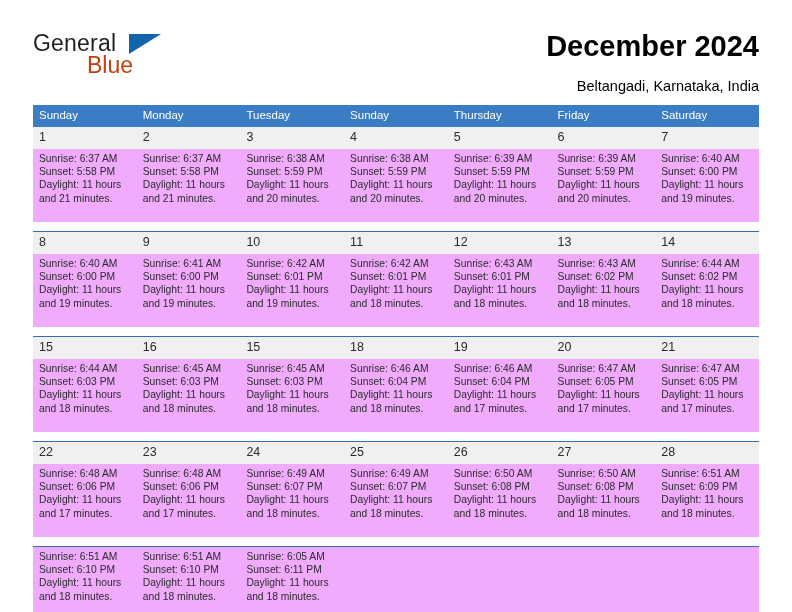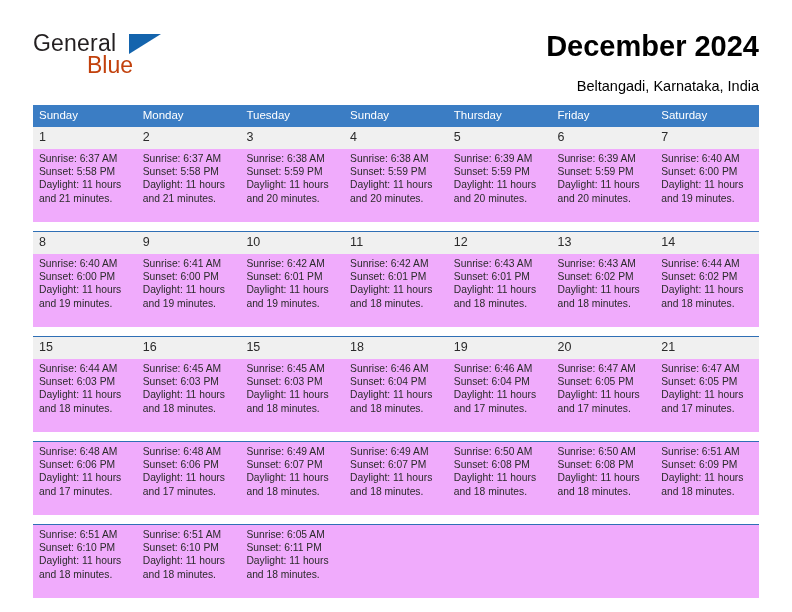--- a/index.html
+++ b/index.html
@@ -394,20 +394,29 @@
         </tr>
         <tr class="wk-sep">
           <td></td>
           <td></td>
           <td></td>
           <td></td>
           <td></td>
           <td></td>
           <td></td>
         </tr>
+        <tr class="daynum-row">
+          <td>22</td>
+          <td>23</td>
+          <td>24</td>
+          <td>25</td>
+          <td>26</td>
+          <td>27</td>
+          <td>28</td>
+        </tr>
         <tr class="info-row">
           <td>
             <div>Sunrise: 6:48 AM</div>
             <div>Sunset: 6:06 PM</div>
             <div>Daylight: 11 hours</div>
             <div>and 17 minutes.</div>
           </td>
           <td>
             <div>Sunrise: 6:48 AM</div>
             <div>Sunset: 6:06 PM</div>

